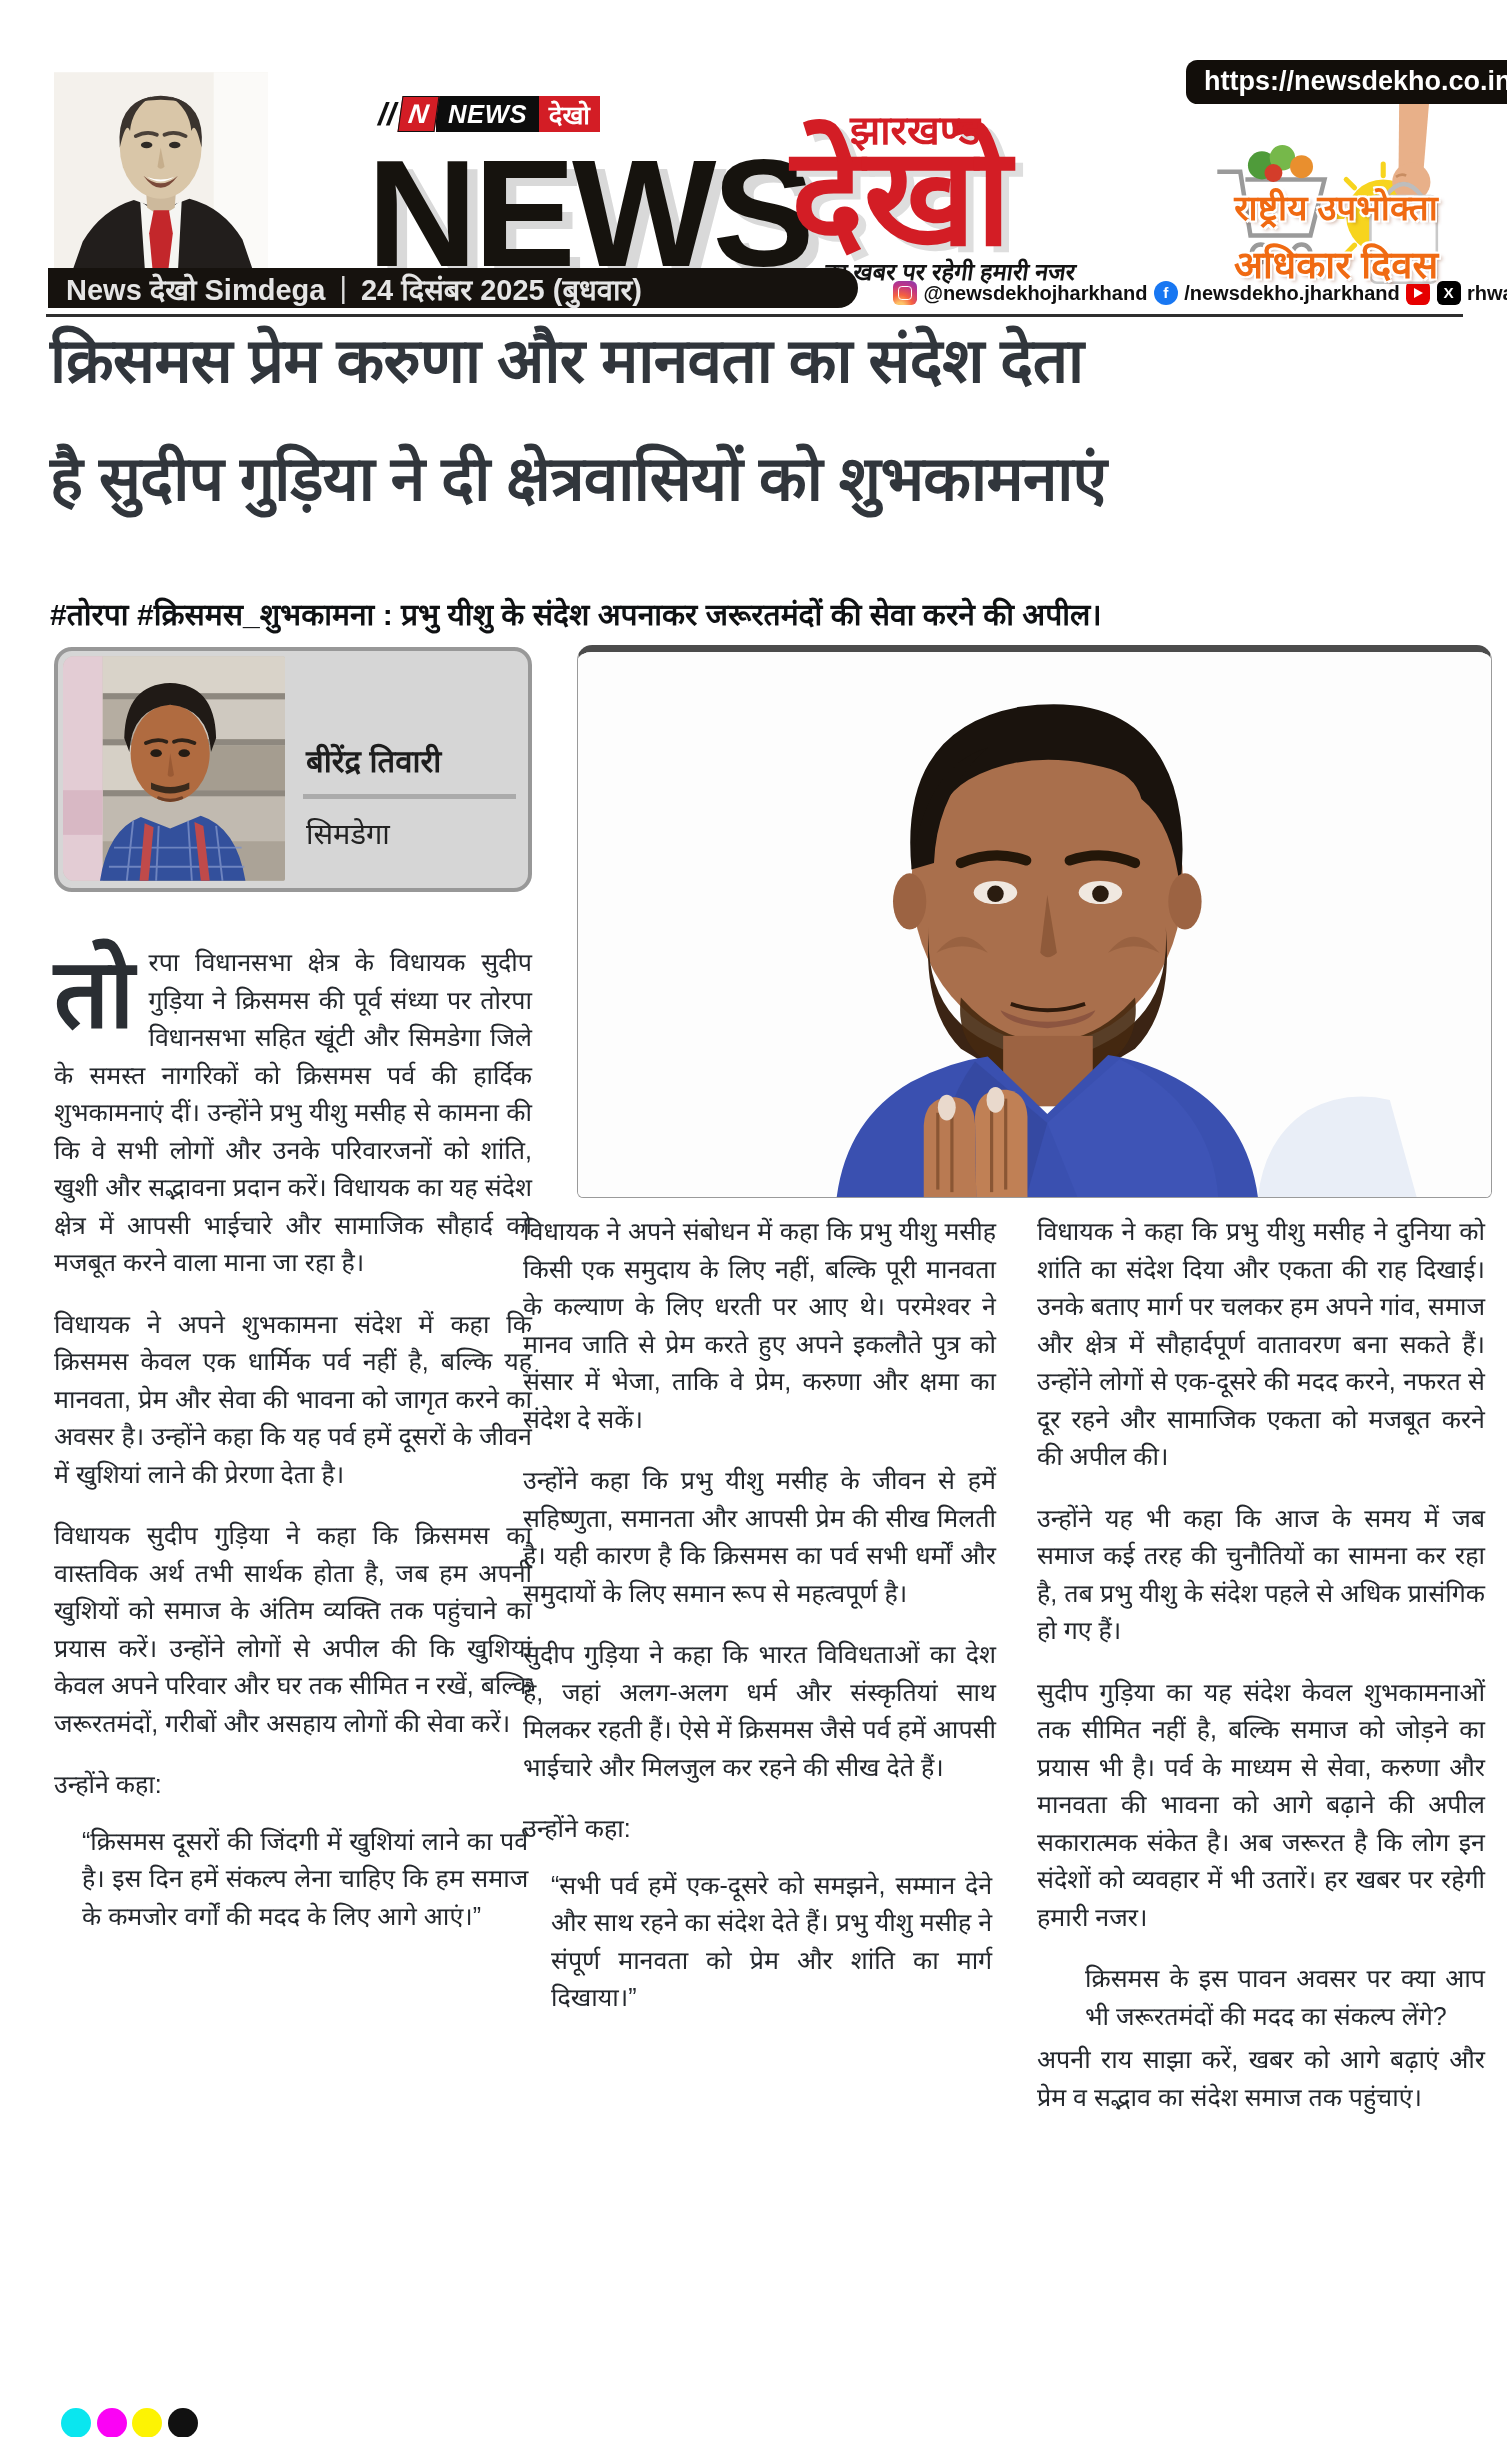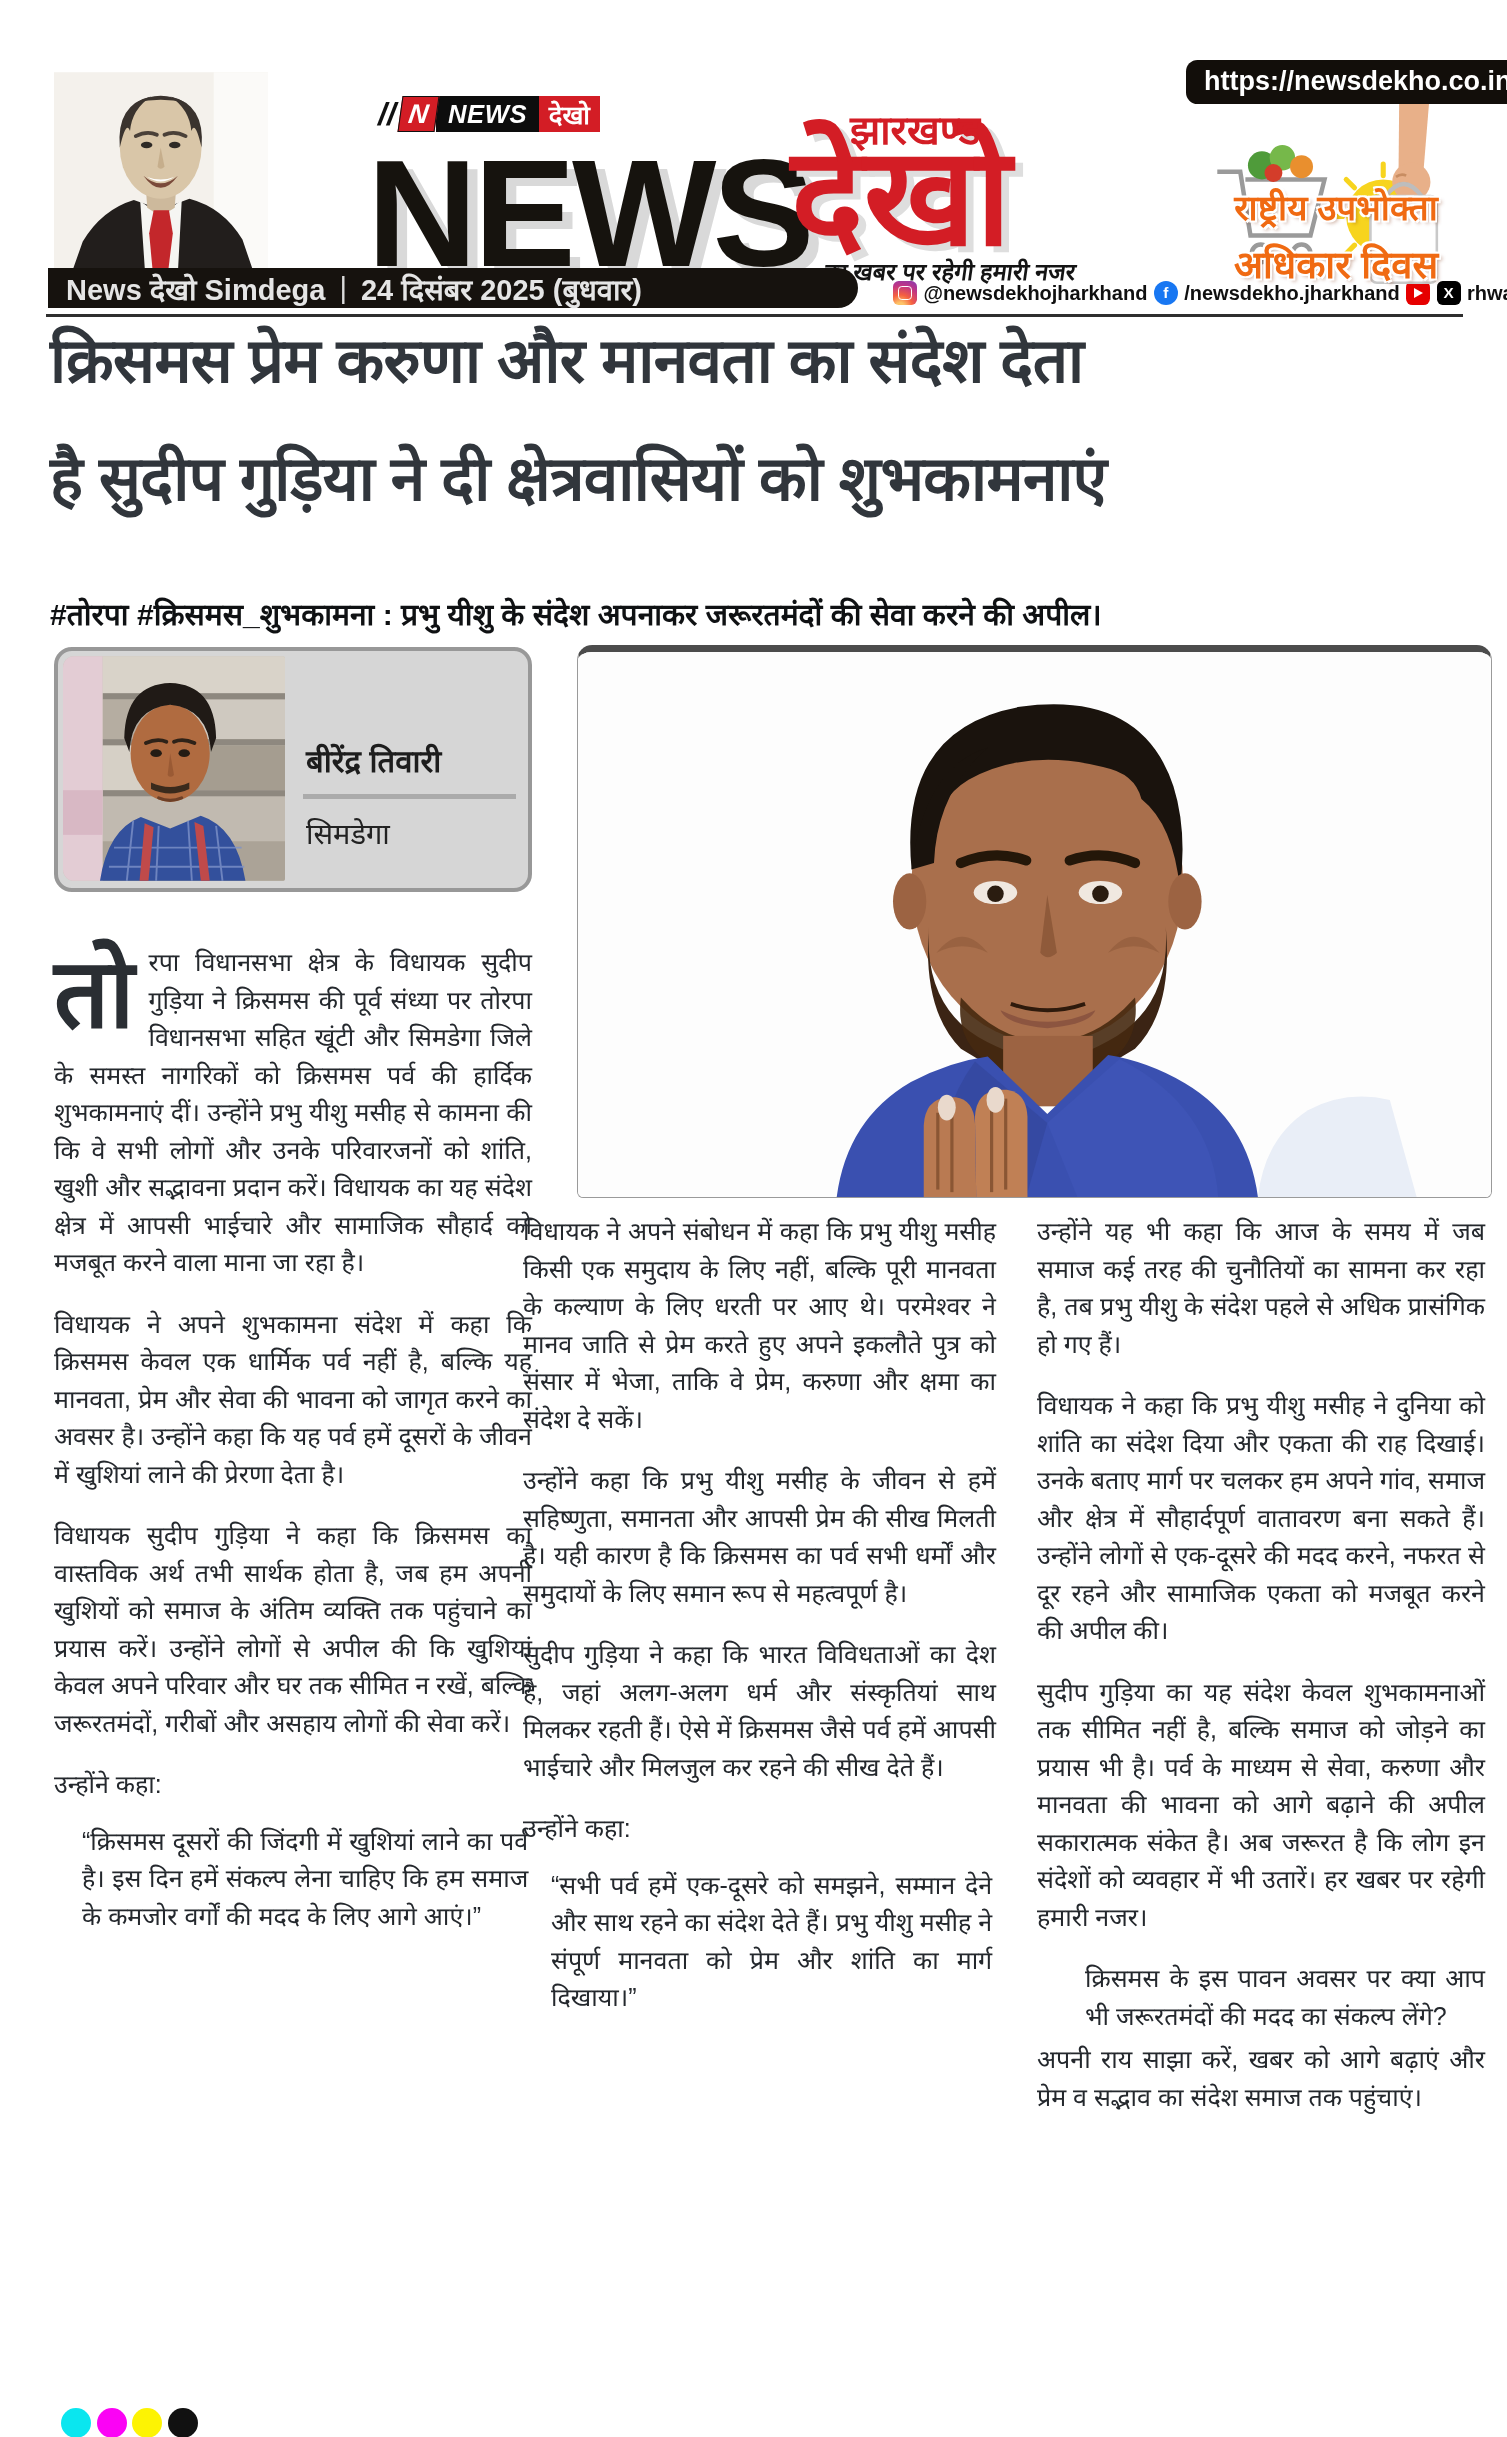--- a/index.html
+++ b/index.html
@@ -278,22 +278,22 @@
 
   <div class="col col2">
     <p>विधायक ने अपने संबोधन में कहा कि प्रभु यीशु मसीह किसी एक समुदाय के लिए नहीं, बल्कि पूरी मानवता के कल्याण के लिए धरती पर आए थे। परमेश्वर ने मानव जाति से प्रेम करते हुए अपने इकलौते पुत्र को संसार में भेजा, ताकि वे प्रेम, करुणा और क्षमा का संदेश दे सकें।</p>
     <p>उन्होंने कहा कि प्रभु यीशु मसीह के जीवन से हमें सहिष्णुता, समानता और आपसी प्रेम की सीख मिलती है। यही कारण है कि क्रिसमस का पर्व सभी धर्मों और समुदायों के लिए समान रूप से महत्वपूर्ण है।</p>
     <p>सुदीप गुड़िया ने कहा कि भारत विविधताओं का देश है, जहां अलग-अलग धर्म और संस्कृतियां साथ मिलकर रहती हैं। ऐसे में क्रिसमस जैसे पर्व हमें आपसी भाईचारे और मिलजुल कर रहने की सीख देते हैं।</p>
     <p class="lead-in">उन्होंने कहा:</p>
     <p class="quote">“सभी पर्व हमें एक-दूसरे को समझने, सम्मान देने और साथ रहने का संदेश देते हैं। प्रभु यीशु मसीह ने संपूर्ण मानवता को प्रेम और शांति का मार्ग दिखाया।”</p>
   </div>
 
   <div class="col col3">
+    <p>विधायक ने कहा कि प्रभु यीशु मसीह ने दुनिया को शांति का संदेश दिया और एकता की राह दिखाई। उनके बताए मार्ग पर चलकर हम अपने गांव, समाज और क्षेत्र में सौहार्दपूर्ण वातावरण बना सकते हैं। उन्होंने लोगों से एक-दूसरे की मदद करने, नफरत से दूर रहने और सामाजिक एकता को मजबूत करने की अपील की।</p>
     <p>उन्होंने यह भी कहा कि आज के समय में जब समाज कई तरह की चुनौतियों का सामना कर रहा है, तब प्रभु यीशु के संदेश पहले से अधिक प्रासंगिक हो गए हैं।</p>
-    <p>विधायक ने कहा कि प्रभु यीशु मसीह ने दुनिया को शांति का संदेश दिया और एकता की राह दिखाई। उनके बताए मार्ग पर चलकर हम अपने गांव, समाज और क्षेत्र में सौहार्दपूर्ण वातावरण बना सकते हैं। उन्होंने लोगों से एक-दूसरे की मदद करने, नफरत से दूर रहने और सामाजिक एकता को मजबूत करने की अपील की।</p>
     <p>सुदीप गुड़िया का यह संदेश केवल शुभकामनाओं तक सीमित नहीं है, बल्कि समाज को जोड़ने का प्रयास भी है। पर्व के माध्यम से सेवा, करुणा और मानवता की भावना को आगे बढ़ाने की अपील सकारात्मक संकेत है। अब जरूरत है कि लोग इन संदेशों को व्यवहार में भी उतारें। हर खबर पर रहेगी हमारी नजर।</p>
     <p class="tight">क्रिसमस के इस पावन अवसर पर क्या आप भी जरूरतमंदों की मदद का संकल्प लेंगे?</p>
     <p>अपनी राय साझा करें, खबर को आगे बढ़ाएं और प्रेम व सद्भाव का संदेश समाज तक पहुंचाएं।</p>
   </div>
 
   <div class="print-dots">
     <span class="dot" style="background:#0ae6ef;"></span>
     <span class="dot" style="background:#fb02f5;"></span>
     <span class="dot" style="background:#fdf303;"></span>
     <span class="dot" style="background:#111111;"></span>

